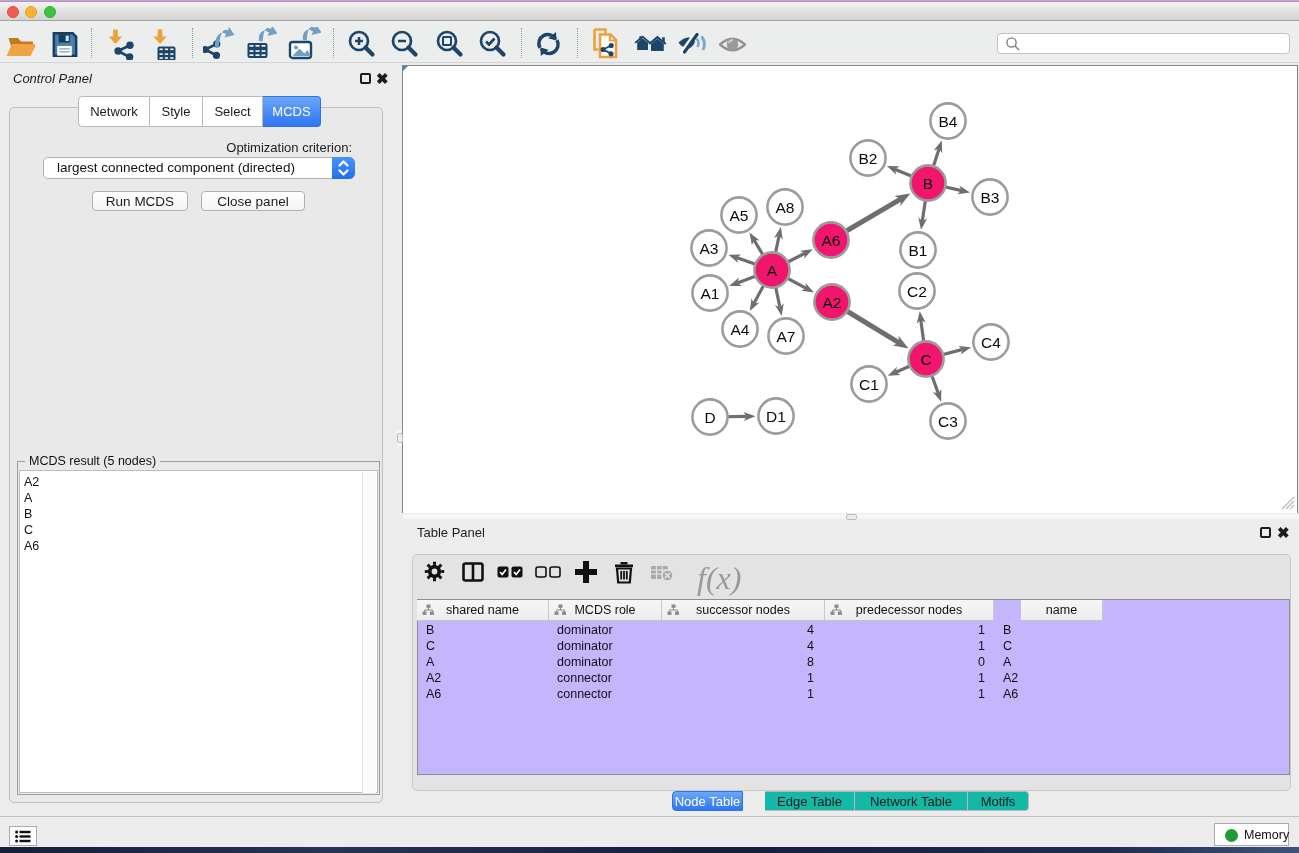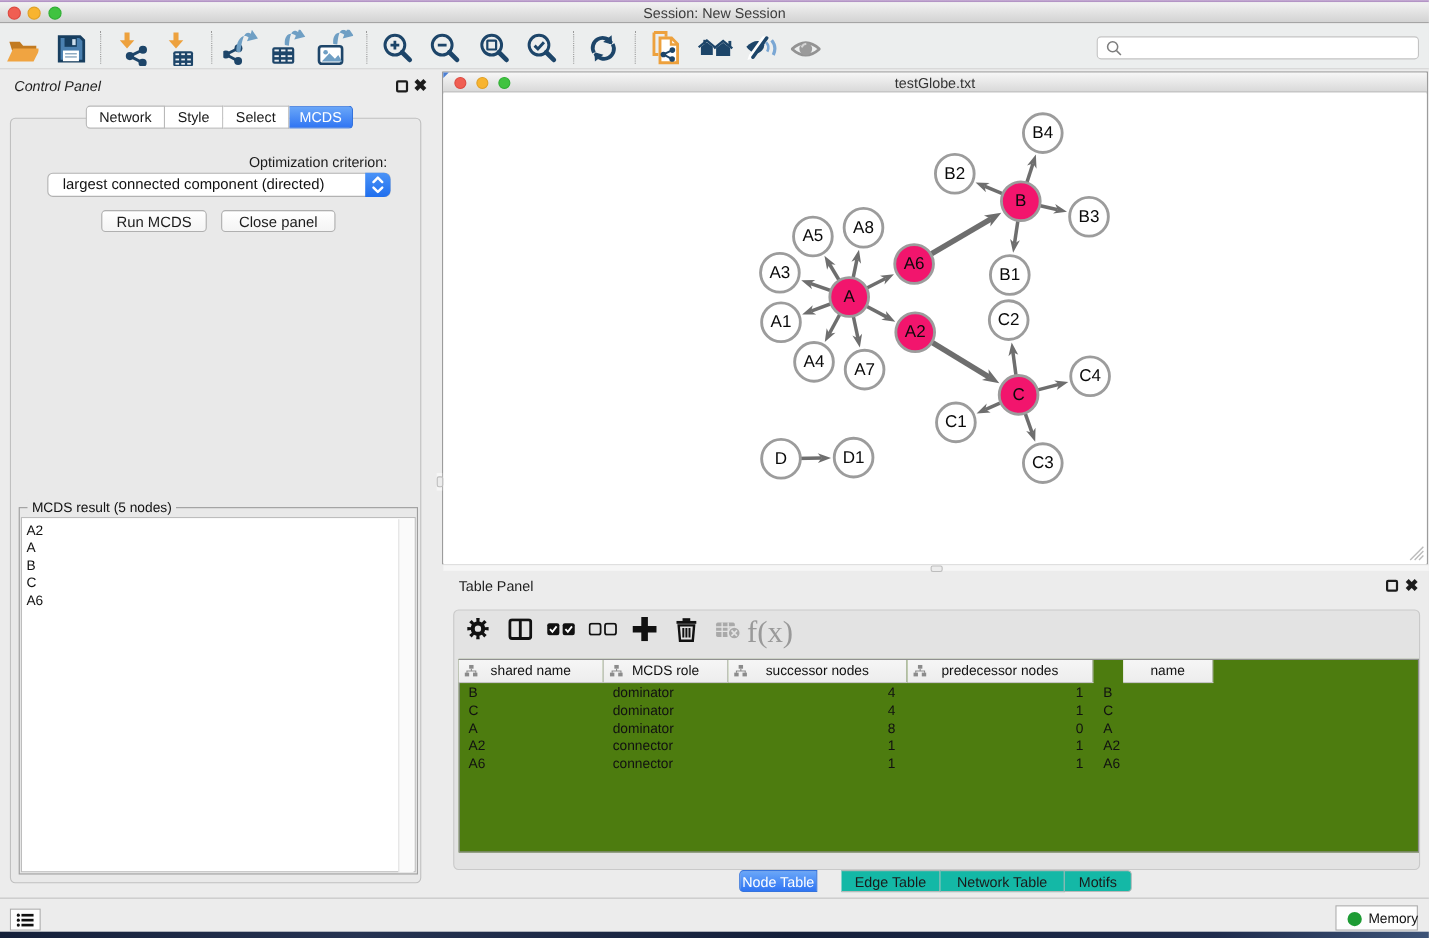--- a/index.html
+++ b/index.html
@@ -24,21 +24,21 @@
   #search { left:997px; top:33px; width:293px; height:21px; background:#fff;
     border:1px solid #c3c3c3; border-radius:4px; }
 
   
   #cp-title { left:13px; top:71px; font-size:13px; color:#1e1e1e;font-style:italic; }
   .winbtn-sq { position:absolute; width:11px; height:11px; border:2px solid #1c1c1c; border-radius:2px; }
   .winbtn-x { position:absolute; font-size:15px; font-weight:bold; color:#1c1c1c; line-height:11px; }
   #cp-panel { left:9px; top:107px; width:374px; height:696px; background:#e9e9e9;
     border:1px solid #c0c0c0; border-radius:5px; }
   .tabs { position:absolute; display:flex; z-index:5; }
-  .tab { height:21px; background:#fff; border:1px solid #b9b9b9; border-left:none;
+  .tab { height:31px; background:#fff; border:1px solid #b9b9b9; border-left:none;
     font-size:13px; color:#1a1a1a; display:flex; align-items:center; justify-content:center; }
   .tab.first { border-left:1px solid #b9b9b9; border-radius:4px 0 0 4px; }
   .tab.last { border-radius:0 4px 4px 0; }
   .tab.active { background:linear-gradient(#6aa7f8,#3075f3); color:#fff; border-color:#3473dd; }
 
   #optlabel { left:9px; top:140px; width:343px; text-align:right; font-size:13px; color:#1c1c1c; }
   #combo { left:43px; top:157px; width:312px; height:22px; background:#fff;
     border:1px solid #b2b2b2; border-radius:5px; }
   #combo .txt { position:absolute; left:13px; top:2px; font-size:13.5px; color:#111; }
   #combo .step { position:absolute; right:-1px; top:-1px; width:23px; height:22px;
@@ -60,21 +60,21 @@
     background:#fff; }
   #nettitle { position:absolute; left:0; top:0; width:100%; height:18px;
     background:linear-gradient(#f7f7f7,#d9d9d9); border-bottom:1px solid #b3b3b3; }
   #nettitle .t { position:absolute; top:2px; width:100%; text-align:center; font-size:13px; color:#333; }
   #netcanvas { position:absolute; left:0; top:19px; width:894px; height:428px; background:#fff; }
 
   
   #tp-title { left:417px; top:525px; font-size:13px; color:#1e1e1e; }
   #tp-frame { left:412px; top:554px; width:879px; height:237px; background:#e3e3e3;
     border:1px solid #c9c9c9; border-radius:5px; }
-  #ttable { left:417px; top:599px; width:873px; height:176px; background:#4d7c0f; border:1px solid #8f8f8f; }
+  #ttable { left:417px; top:599px; width:873px; height:176px; background:#c4b5fd; border:1px solid #8f8f8f; }
   .th { position:absolute; top:0; height:21px; background:linear-gradient(#f6f6f6,#ededed);
     border-right:1px solid #c9c9c9; border-bottom:1px solid #c4c4c4; font-size:12.5px; color:#111; }
   .th .lbl { position:absolute; width:100%; text-align:center; top:3px; }
   .cell { position:absolute; font-size:12.5px; color:#111; }
 
   .btab { position:absolute; height:20px; top:791px; background:#14b8a6; border:1px solid #b9b9b9;
     border-left:none; font-size:13px; color:#1a1a1a; display:flex; align-items:center; justify-content:center; }
   .btab.first { border-left:1px solid #b9b9b9; border-radius:4px 0 0 4px; }
   .btab.last { border-radius:0 4px 4px 0; }
   .btab.active { background:linear-gradient(#6aa7f8,#3075f3); color:#fff; border-color:#3473dd; }
@@ -89,21 +89,20 @@
   #bottomstrip { left:0; top:847px; width:1299px; height:6px;
     background:linear-gradient(90deg,#141f39,#263352 25%,#141f3a 55%,#1f2c4d 85%,#3d5377); }
 </style>
 </head>
 <body>
 <div class="abs" id="purpletop"></div>
 <div class="abs" id="titlebar">
   <div class="light" style="left:7px;top:3.5px;background:#f05e52;border:0.5px solid #dd4a41;"></div>
   <div class="light" style="left:25px;top:3.5px;background:#f8b42f;border:0.5px solid #e0a025;"></div>
   <div class="light" style="left:44px;top:3.5px;background:#40c340;border:0.5px solid #2fae33;"></div>
-  <div class="t">Session: New Session</div>
 </div>
 <div class="abs" id="toolbar">
   <svg class="tbi" style="left:5px;top:7px;" width="30" height="30" viewBox="0 0 30 30">
       <path d="M3.5,9 h9.5 l3,3.5 h12 v4.5 H6 z" fill="#c27a20"></path>
       <path d="M1.5,27 L7,15 h24.5 L25.5,27 z" fill="#f0a441"></path>
     </svg>
   <svg class="tbi" style="left:49px;top:7px;" width="31" height="31" viewBox="0 0 32 32">
       <path d="M5,4.5 h19.5 l3.5,3.5 v19.5 h-23 z" fill="#4a80b0" stroke="#173e5f" stroke-width="2.6"></path>
       <rect x="10" y="5.5" width="11.5" height="8.5" fill="#173e5f"></rect>
       <rect x="17.2" y="6.8" width="3.2" height="5.6" fill="#cfe0ee"></rect>
@@ -258,26 +257,20 @@
 <div class="abs" id="mlist">
   <div class="it" style="top:4px;">A2</div>
   <div class="it" style="top:20px;">A</div>
   <div class="it" style="top:36px;">B</div>
   <div class="it" style="top:52px;">C</div>
   <div class="it" style="top:68px;">A6</div>
   <div id="mscroll"></div>
 </div>
 
 <div class="abs" id="netwin">
-  <div id="nettitle">
-    <div class="light" style="left:10px;top:3.5px;width:11px;height:11px;background:#f05e52;border:0.5px solid #dd4a41;"></div>
-    <div class="light" style="left:30px;top:3.5px;width:11px;height:11px;background:#f8b42f;border:0.5px solid #e0a025;"></div>
-    <div class="light" style="left:50px;top:3.5px;width:11px;height:11px;background:#40c340;border:0.5px solid #2fae33;"></div>
-    <div class="t">testGlobe.txt</div>
-  </div>
   <div id="netcanvas">
   <svg width="894" height="428" viewBox="0 0 894 428" style="position:absolute;left:0;top:0;">
 <line x1="369" y1="185" x2="334.3" y2="197.9" stroke="#6e6e6e" stroke-width="3.2"></line>
 <polygon points="326.2,200.9 335.9,192.5 334.3,197.9 339.0,200.9" fill="#6e6e6e"></polygon>
 <line x1="369" y1="185" x2="333.5" y2="172.6" stroke="#6e6e6e" stroke-width="3.2"></line>
 <polygon points="325.4,169.8 338.2,169.5 333.5,172.6 335.2,178.0" fill="#6e6e6e"></polygon>
 <line x1="369" y1="185" x2="350.9" y2="218.4" stroke="#6e6e6e" stroke-width="3.2"></line>
 <polygon points="346.8,226.0 348.5,213.3 350.9,218.4 356.5,217.6" fill="#6e6e6e"></polygon>
 <line x1="369" y1="185" x2="351.0" y2="155.0" stroke="#6e6e6e" stroke-width="3.2"></line>
 <polygon points="346.5,147.6 356.6,155.6 351.0,155.0 348.9,160.2" fill="#6e6e6e"></polygon>
@@ -404,21 +397,21 @@
     </svg>
   <svg style="position:absolute;left:233.0px;top:6.5px;" width="24" height="19" viewBox="0 0 24 19">
       <rect x="1" y="3" width="17" height="13" rx="1.5" fill="#a9a9a9"></rect>
       <line x1="1" y1="7" x2="18" y2="7" stroke="#e3e3e3" stroke-width="1.2"></line>
       <line x1="1" y1="11" x2="18" y2="11" stroke="#e3e3e3" stroke-width="1.2"></line>
       <line x1="6.5" y1="3" x2="6.5" y2="16" stroke="#e3e3e3" stroke-width="1.2"></line>
       <line x1="12" y1="3" x2="12" y2="16" stroke="#e3e3e3" stroke-width="1.2"></line>
       <circle cx="17.5" cy="12.5" r="5.5" fill="#a9a9a9" stroke="#e3e3e3" stroke-width="1.4"></circle>
       <path d="M15,10 l5,5 M20,10 l-5,5" stroke="#e3e3e3" stroke-width="1.6"></path>
     </svg>
-  <div style="position:absolute;left:262px;top:4px;font-family:'Liberation Serif',serif;font-size:28px;color:#999999;">f(x)</div>
+  <div style="position:absolute;left:280px;top:4px;font-family:'Liberation Serif',serif;font-style:italic;font-size:32px;color:#999999;">f(x)</div>
 </div>
 <div class="abs" id="ttable">
   <div class="th" style="left:-1px;width:132px;">
       <svg width="13" height="12" viewBox="0 0 13 12" style="position:absolute;left:5px;top:4px;">
         <rect x="4.5" y="0.5" width="4" height="3.4" fill="#8b8b8b"></rect>
         <rect x="0.5" y="7.5" width="4" height="3.4" fill="#8b8b8b"></rect>
         <rect x="8" y="7.5" width="4" height="3.4" fill="#8b8b8b"></rect>
         <path d="M6.5,4 v2 M2.5,7.5 v-1.5 h8 v1.5" stroke="#8b8b8b" stroke-width="1" fill="none"></path>
       </svg>
       <div class="lbl">shared name</div>

